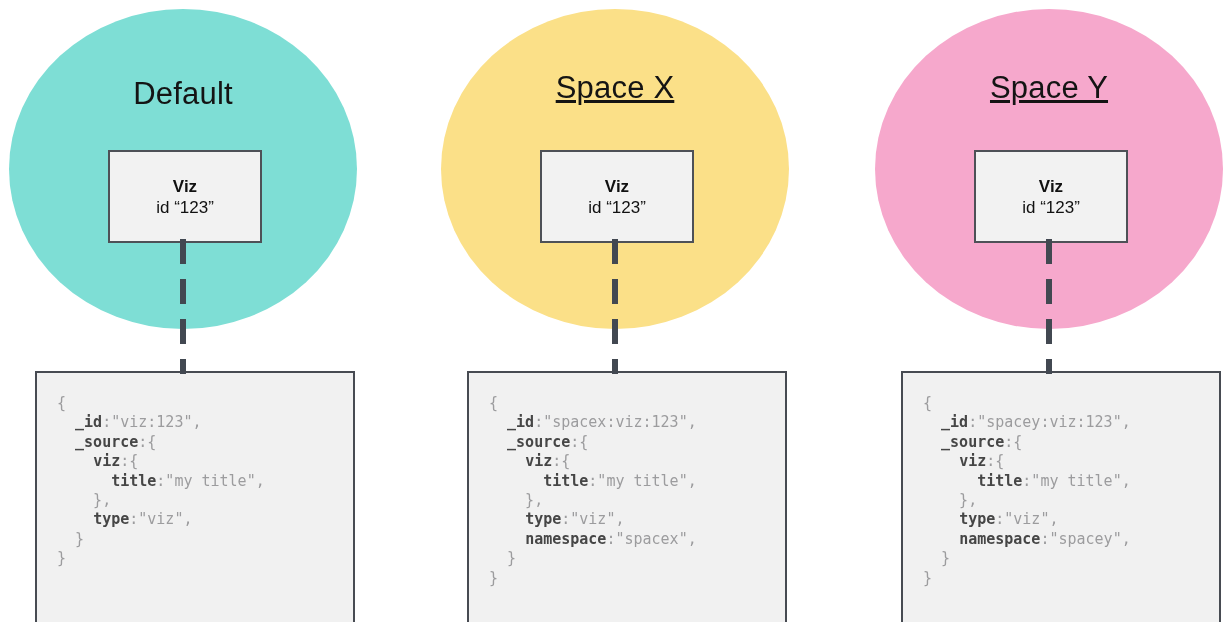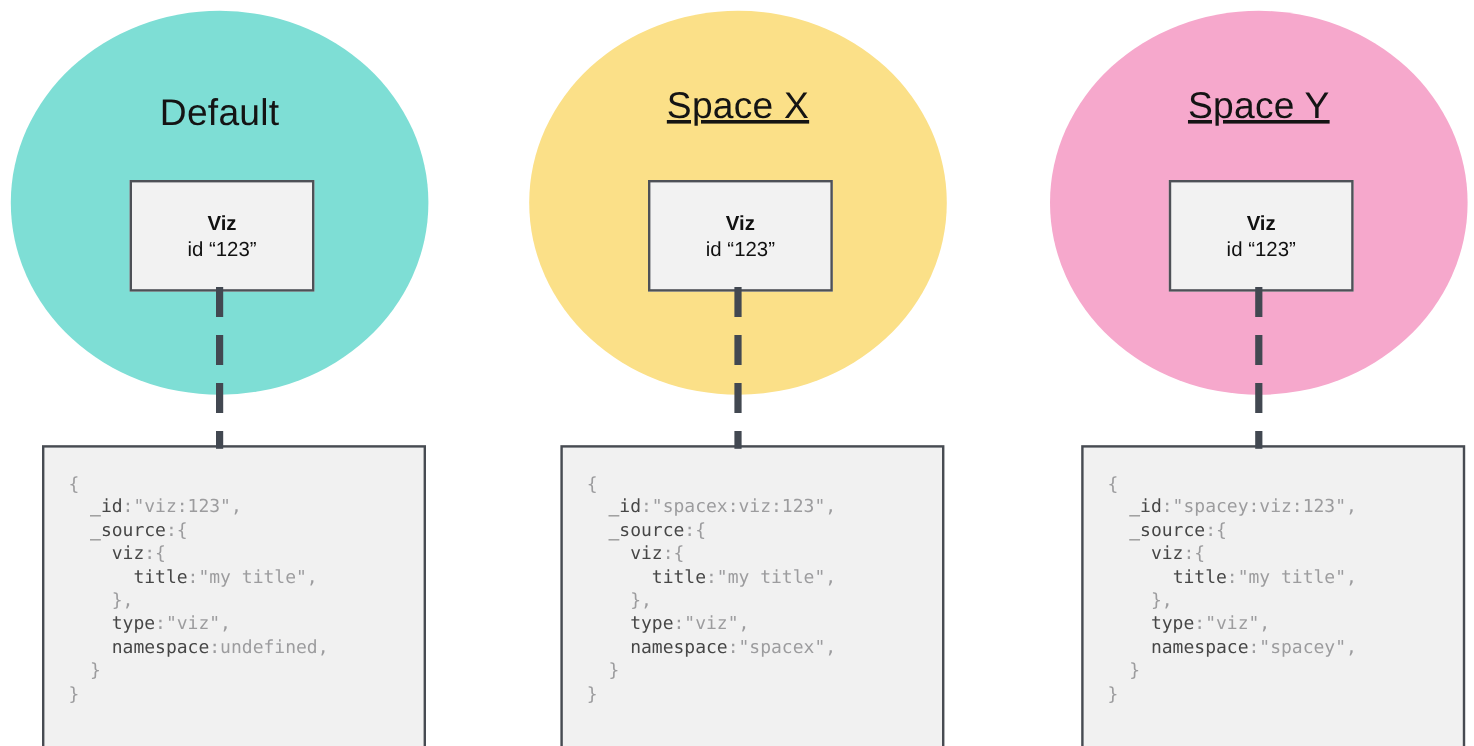--- a/index.html
+++ b/index.html
@@ -56,21 +56,21 @@
     background: var(--code-bg, #f1f1f1);
     border: 2px solid var(--code-border, #474b52);
     padding: 21px 0 0 20px;
     z-index: 1;
   }
   .code-line {
     font-family: "DejaVu Sans Mono", monospace;
     font-size: 15px; line-height: 19.4px;
     white-space: pre;
   }
-  .ck { color: var(--code-key-color, #464646); font-weight: normal; }
+  .ck { color: var(--code-key-color, #464646); font-weight: bold; }
   .cv { color: var(--code-value-color, #9c9c9e); }
 </style>
 </head>
 <body style="--connector-color: #424851; --card-bg: #f2f2f2; --card-border: #4e5157; --code-bg: #f1f1f1; --code-border: #474b52; --code-key-color: #464646; --code-value-color: #9c9c9e; --label-color: #141414;">
 
 <div>
 
   <section class="col col-0">
     <div class="circle" style="background: rgb(126, 222, 213);"></div>
     <div class="space-label">Default</div>
@@ -80,21 +80,20 @@
     </div>
     <div class="connector"></div>
     <div class="code-box">
         <div class="code-line"><span class="cv">{</span></div>
         <div class="code-line"><span class="cv">  </span><span class="ck">_id</span><span class="cv">:"viz:123",</span></div>
         <div class="code-line"><span class="cv">  </span><span class="ck">_source</span><span class="cv">:{</span></div>
         <div class="code-line"><span class="cv">    </span><span class="ck">viz</span><span class="cv">:{</span></div>
         <div class="code-line"><span class="cv">      </span><span class="ck">title</span><span class="cv">:"my title",</span></div>
         <div class="code-line"><span class="cv">    },</span></div>
         <div class="code-line"><span class="cv">    </span><span class="ck">type</span><span class="cv">:"viz",</span></div>
-        <div class="code-line"><span class="cv">    </span><span class="ck">namespace</span><span class="cv">:undefined,</span></div>
         <div class="code-line"><span class="cv">  }</span></div>
         <div class="code-line"><span class="cv">}</span></div>
       </div>
   </section>
 
   <section class="col col-1">
     <div class="circle" style="background: rgb(251, 224, 136);"></div>
     <div class="space-label">Space X</div>
     <div class="viz-card">
       <div class="viz-title">Viz</div>

